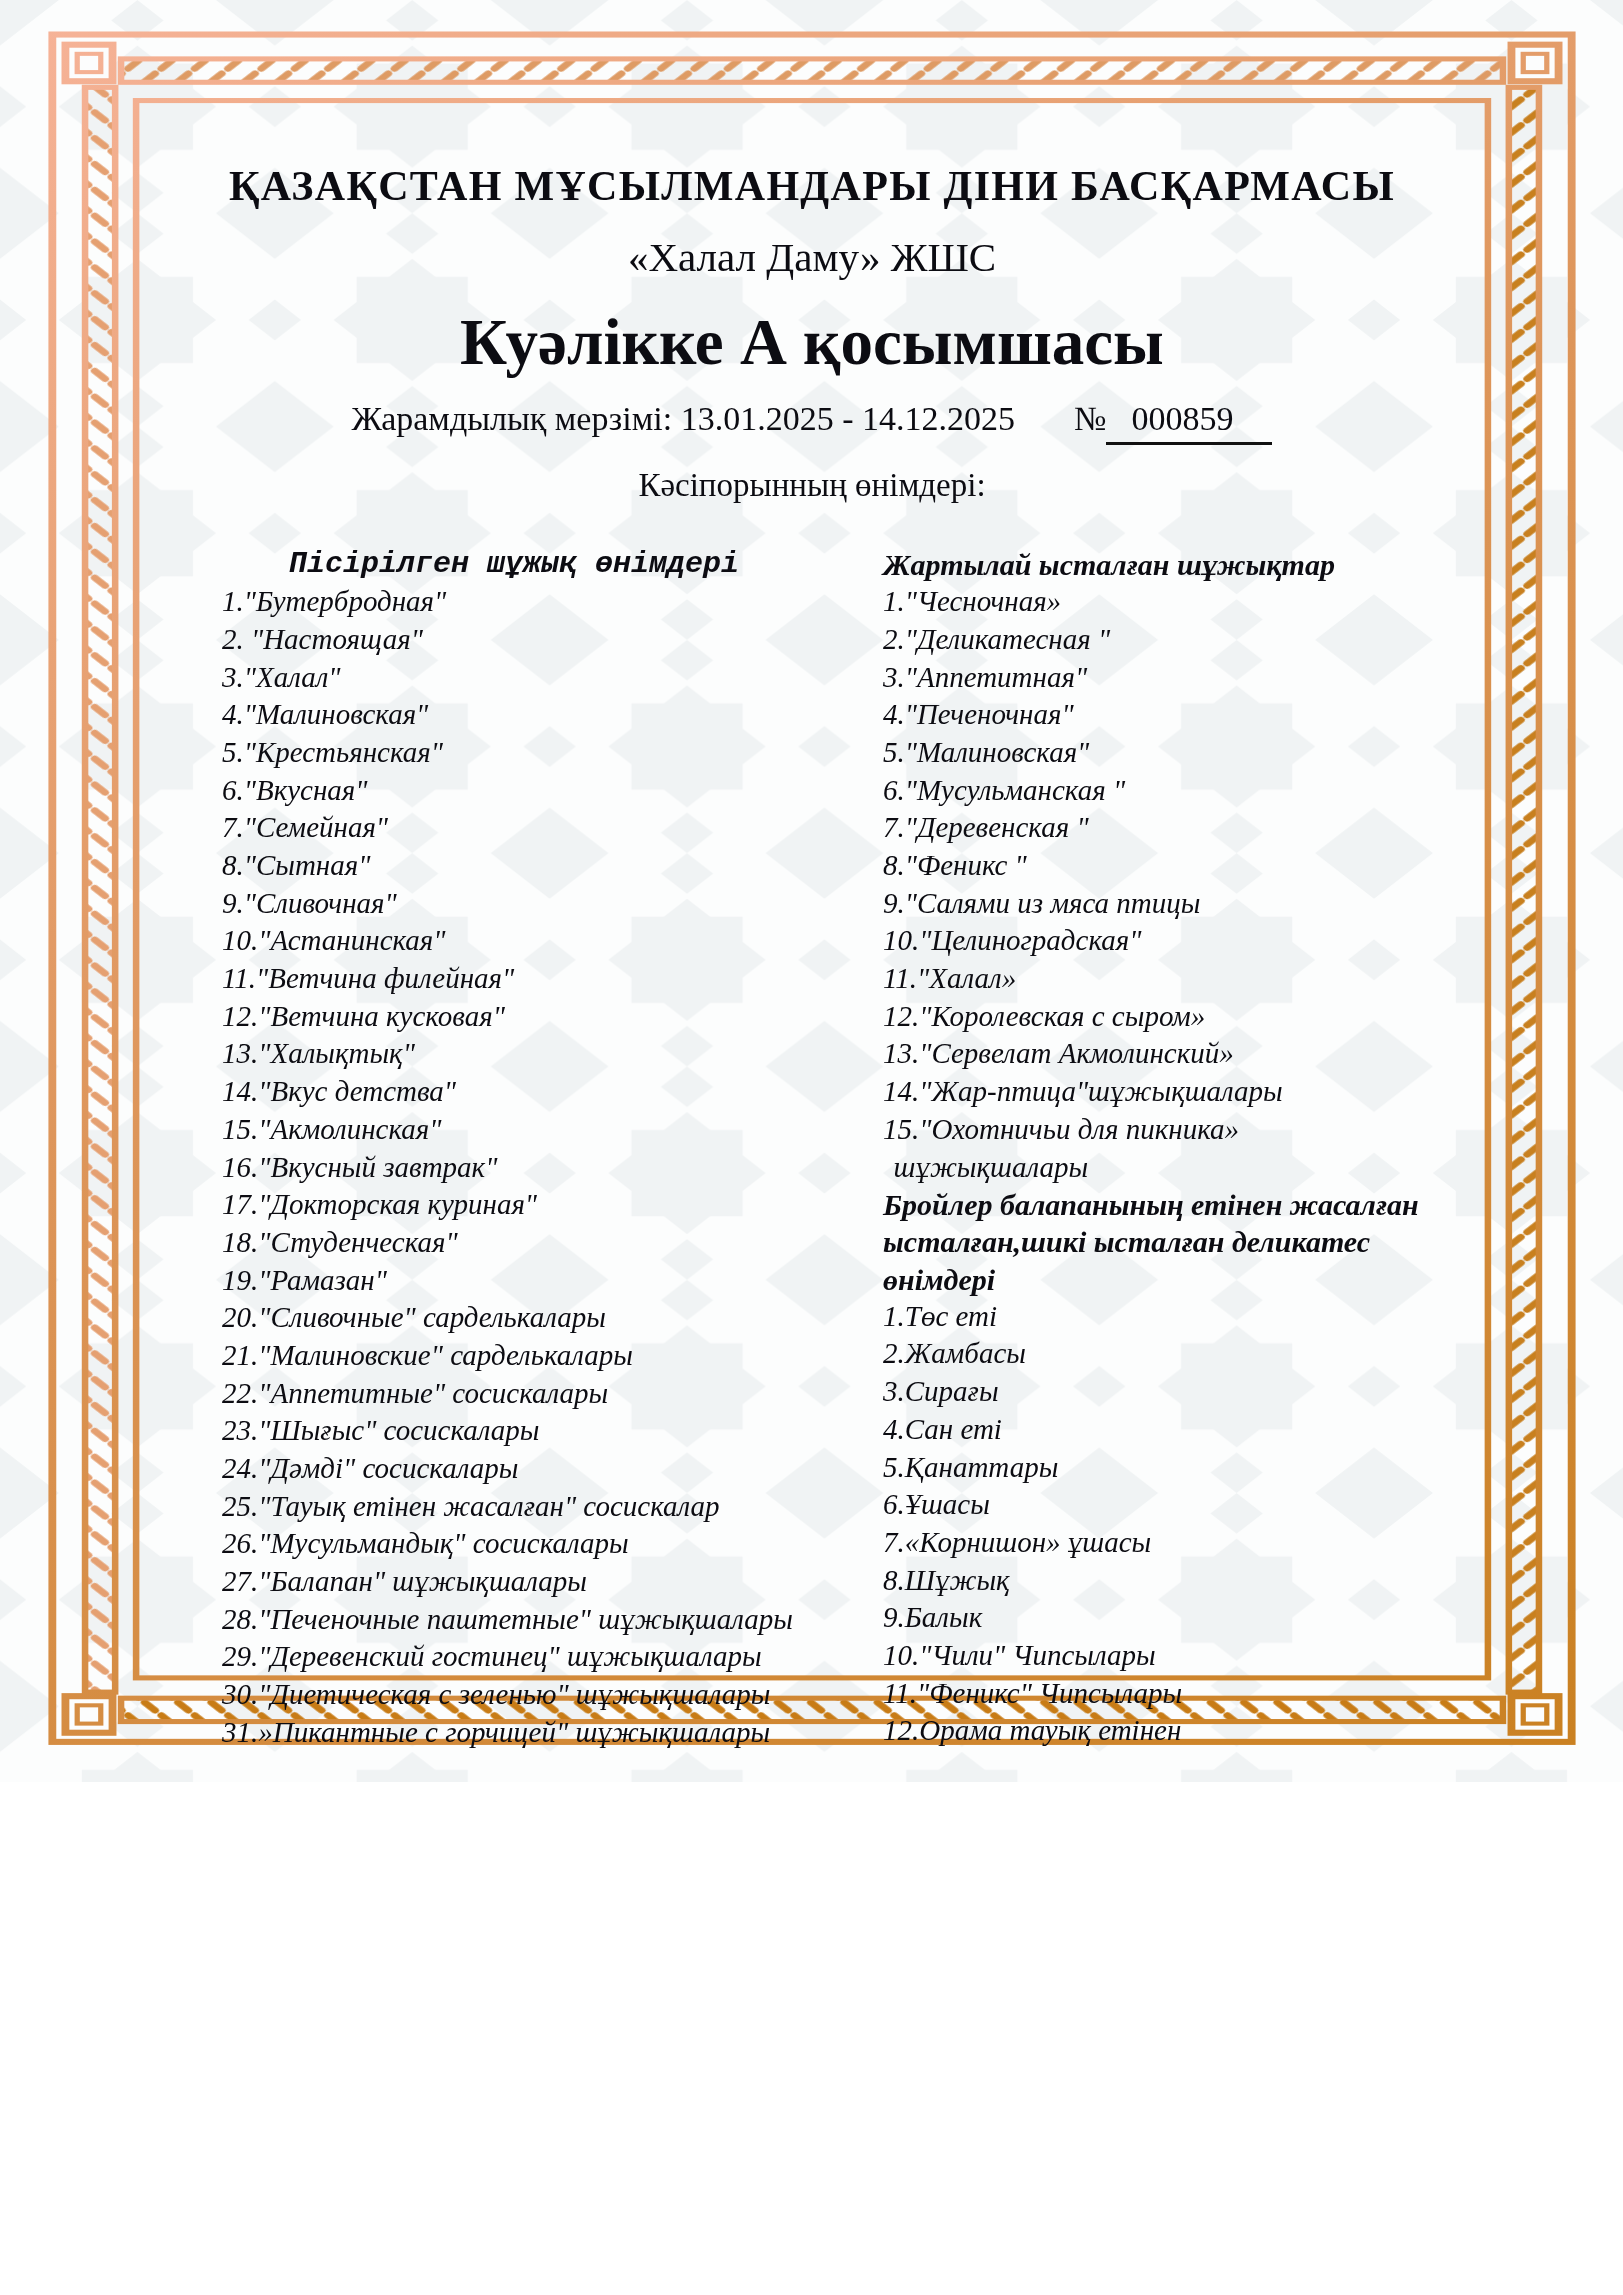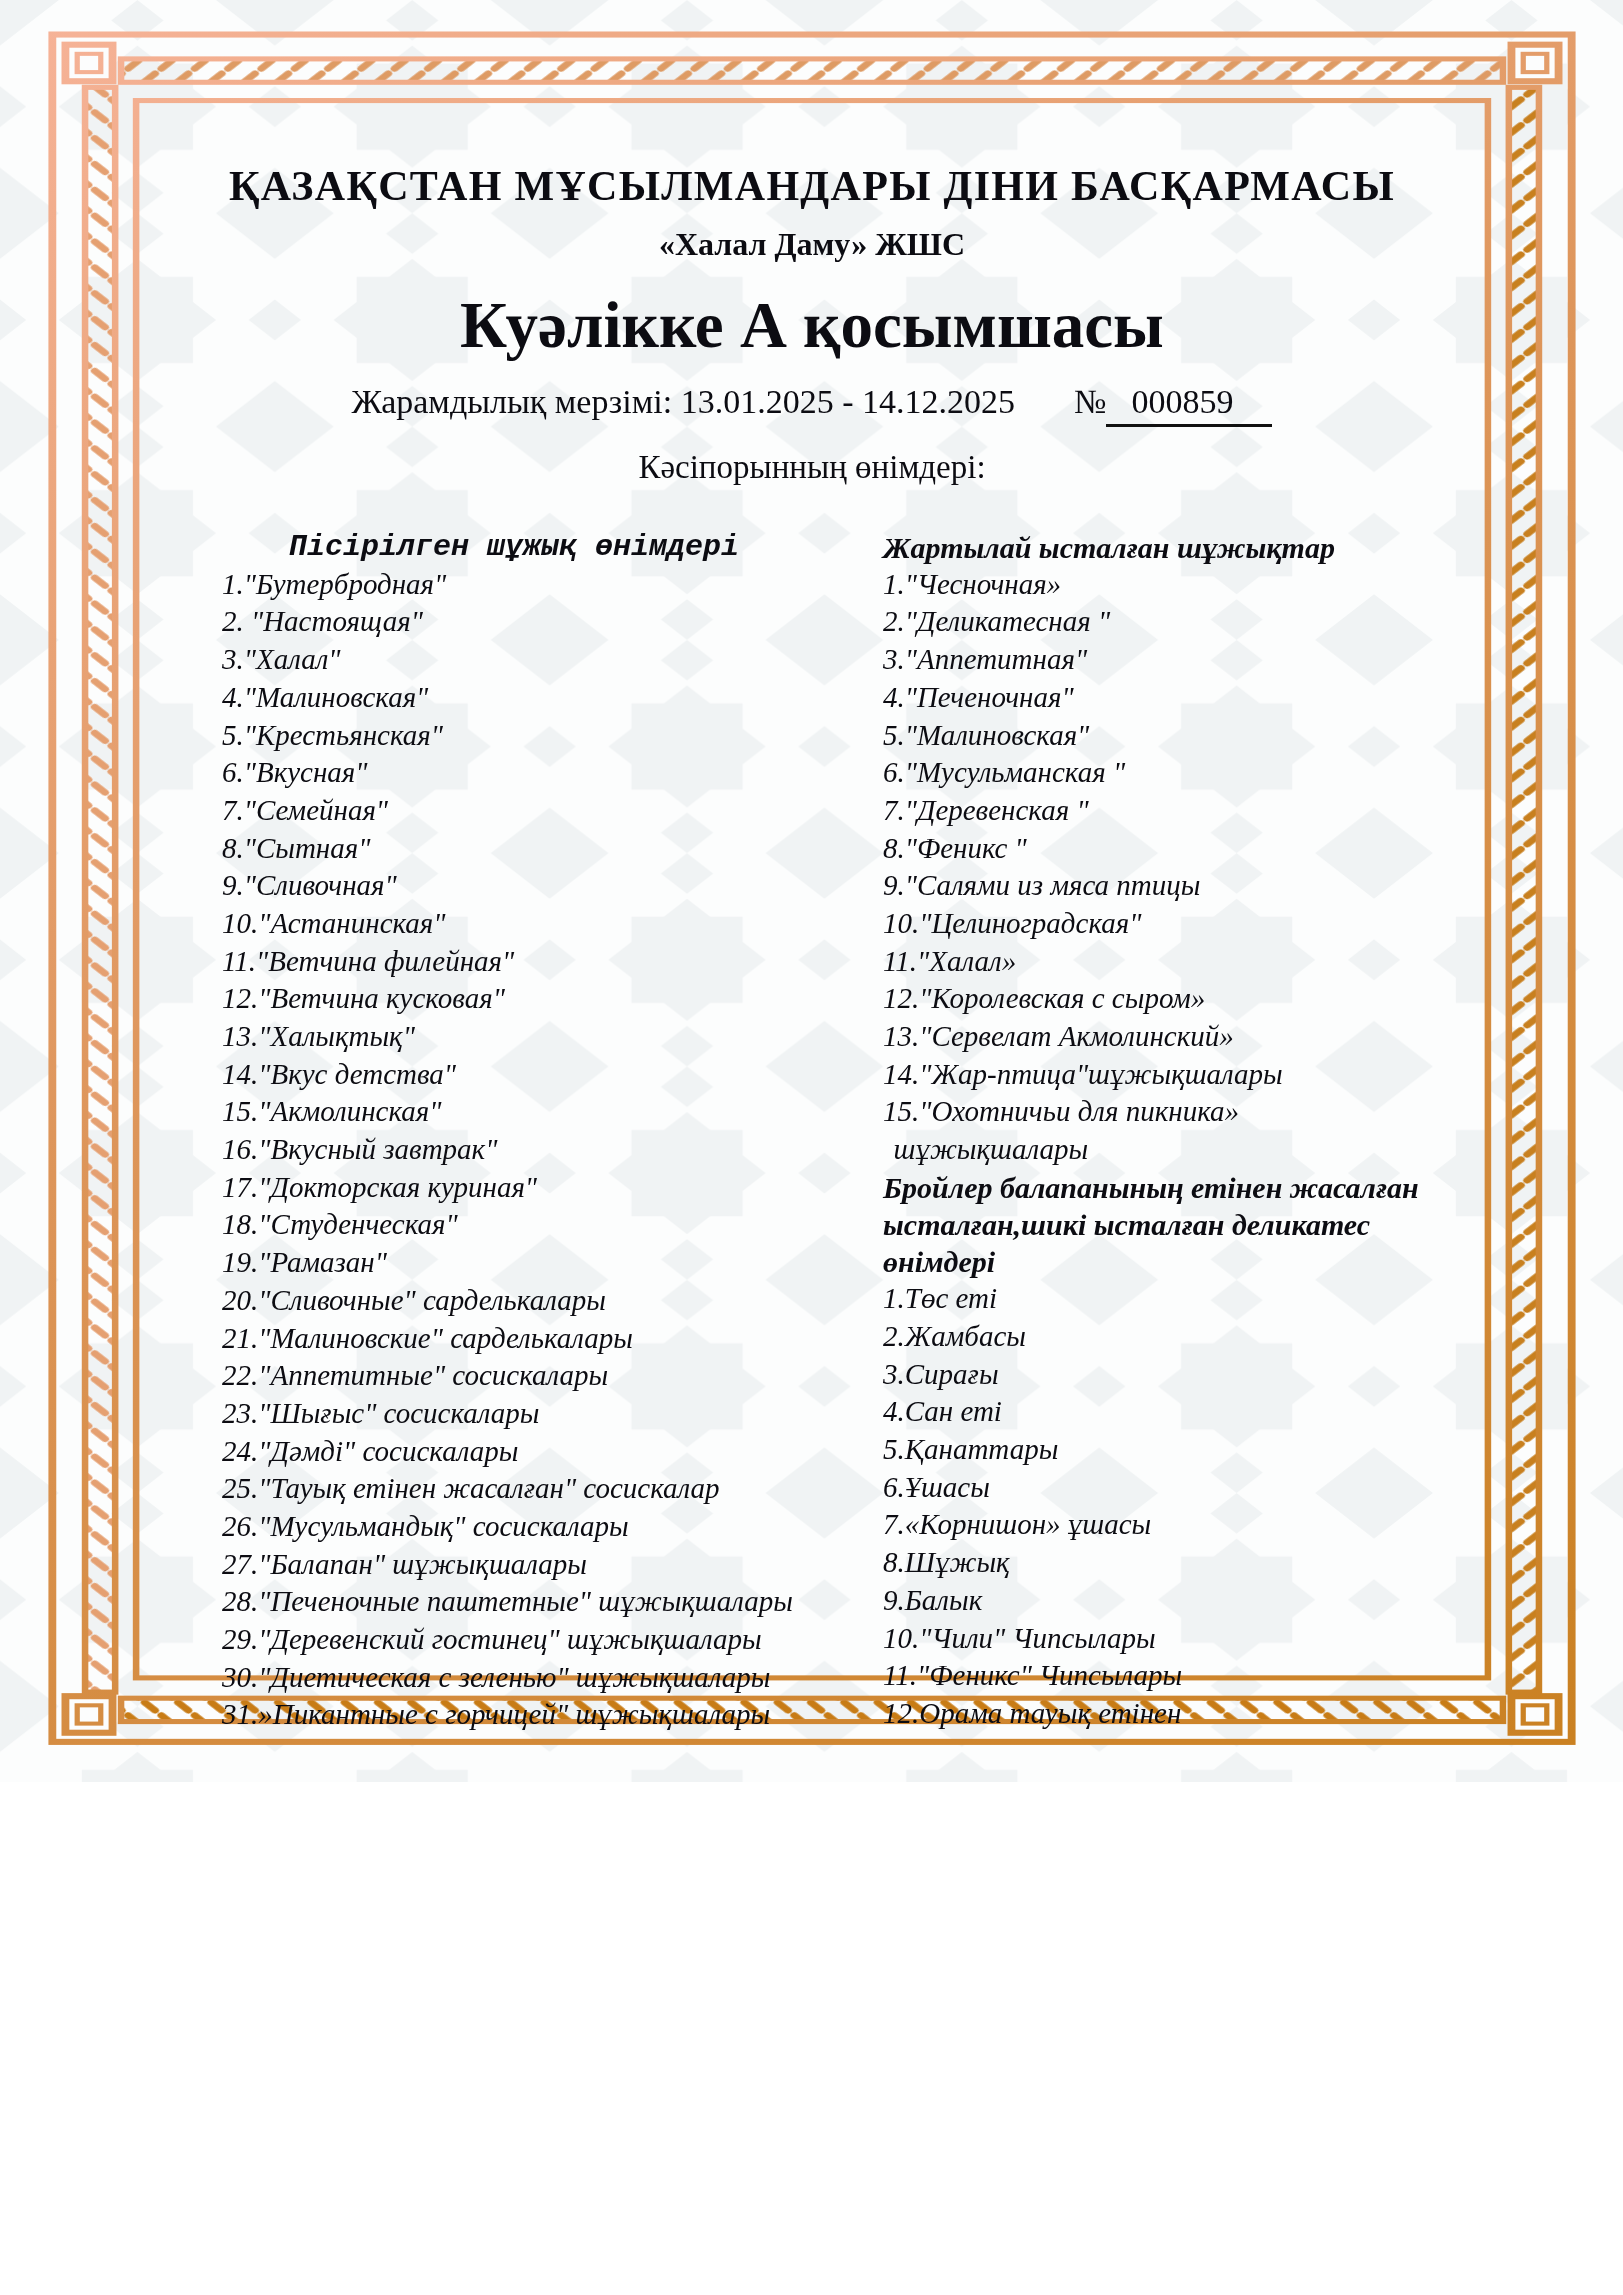--- a/index.html
+++ b/index.html
@@ -8,21 +8,21 @@
     width:1624px;height:1782px;
     background:#fcfdfd;
     overflow:hidden;
     font-family:"Liberation Serif", serif;
     color:#0c0c12;
   }
   .frame-svg{position:absolute;inset:0;width:100%;height:100%;z-index:0;}
   .content{position:relative;z-index:2;padding:164px 137px 0 222px;}
   .top-block{text-align:center;padding-right:85px;}
   .org1{font-size:42px;font-weight:bold;letter-spacing:1.3px;line-height:1.05;}
-  .org2{font-size:32px;font-weight:bold;margin-top:20px;line-height:1.05;}
+  .org2{font-size:41px;font-weight:normal;margin-top:28px;line-height:1.05;}
   .title{font-size:65px;font-weight:bold;margin-top:30px;line-height:1.02;}
   .validity{font-size:34px;margin-top:25px;line-height:1.1;white-space:nowrap;}
   .no-group{margin-left:59px;}
   .no-sign{display:inline-block;}
   .number{display:inline-block;border-bottom:3.3px solid #111;padding:0 39px 3.9px 25px;}
   .company{font-size:92px;font-weight:bold;margin-top:14.4px;line-height:1.02;}
   .products-label{font-size:33px;font-weight:normal;margin-top:22px;line-height:1.1;}
   .columns{display:flex;margin-top:43px;align-items:flex-start;}
   .col-left{width:661px;flex:0 0 auto;}
   .col-right{flex:1 1 auto;}

